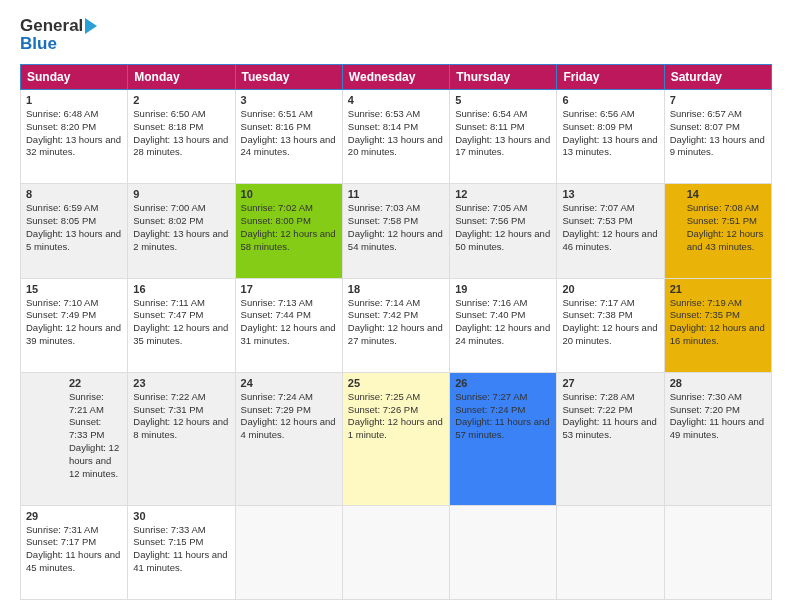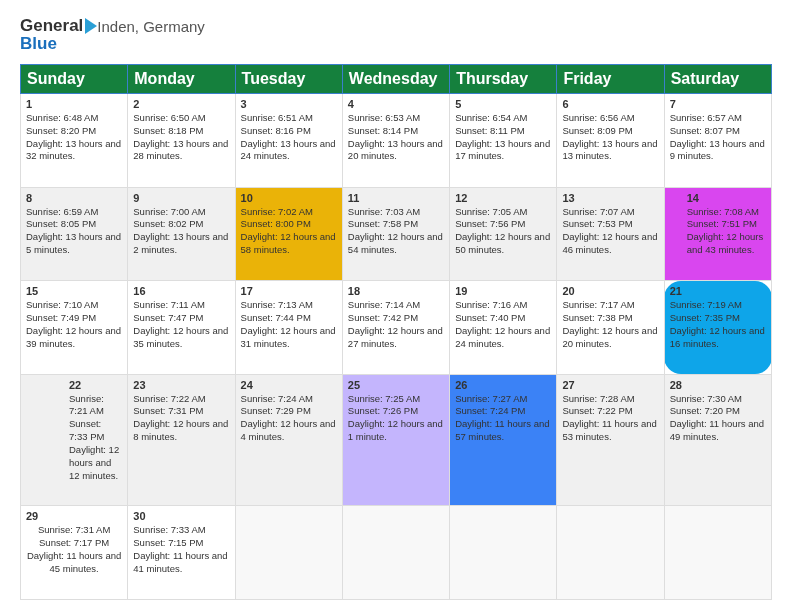--- a/index.html
+++ b/index.html
@@ -48,23 +48,23 @@
     .month-title { font-size: 32px; font-weight: bold; color: #333; }
     .location { font-size: 15px; color: #555; margin-top: 2px; }
     .calendar {
       flex: 1;
       border: 1px solid #ccc;
       border-collapse: collapse;
       width: 100%;
       table-layout: fixed;
     }
     .calendar th {
-      background: #15803d;
+      background: #be185d;
       color: #fff;
-      font-size: 16px;
+      font-size: 12px;
       font-weight: bold;
       text-align: left;
       padding: 5px 6px;
       border: 1px solid #3a7fcc;
     }
     .calendar td {
       vertical-align: top;
       font-size: 9.5px;
       color: #333;
       padding: 4px 5px;
@@ -91,21 +91,20 @@
     <div class="logo">
       <div class="logo-text">
         <span class="logo-general">General</span>
         <span class="logo-arrow"></span>
       </div>
       <div style="margin-top:-2px;">
         <span class="logo-blue">Blue</span>
       </div>
     </div>
     <div class="title-block">
-      <div class="location">Inden, Germany</div>
     </div>
   </div>
 
   <table class="calendar">
     <thead>
       <tr>
       <th>Sunday</th>
           <th>Monday</th>
           <th>Tuesday</th>
           <th>Wednesday</th>
@@ -165,21 +164,21 @@
             <div class="cell-text" style="white-space: pre-line;">Sunrise: 6:59 AM
 Sunset: 8:05 PM
 Daylight: 13 hours and 5 minutes.</div>
           </td>
           <td style="background: rgb(240, 240, 240);">
             <span class="day-num">9</span>
             <div class="cell-text" style="white-space: pre-line;">Sunrise: 7:00 AM
 Sunset: 8:02 PM
 Daylight: 13 hours and 2 minutes.</div>
           </td>
-          <td style="background: #eab308;">
+          <td style="background: #84cc16;">
             <span class="day-num">10</span>
             <div class="cell-text" style="white-space: pre-line;">Sunrise: 7:02 AM
 Sunset: 8:00 PM
 Daylight: 12 hours and 58 minutes.</div>
           </td>
           <td style="background: rgb(240, 240, 240);">
             <span class="day-num">11</span>
             <div class="cell-text" style="white-space: pre-line;">Sunrise: 7:03 AM
 Sunset: 7:58 PM
 Daylight: 12 hours and 54 minutes.</div>
@@ -189,21 +188,21 @@
             <div class="cell-text" style="white-space: pre-line;">Sunrise: 7:05 AM
 Sunset: 7:56 PM
 Daylight: 12 hours and 50 minutes.</div>
           </td>
           <td style="background: rgb(240, 240, 240);">
             <span class="day-num">13</span>
             <div class="cell-text" style="white-space: pre-line;">Sunrise: 7:07 AM
 Sunset: 7:53 PM
 Daylight: 12 hours and 46 minutes.</div>
           </td>
-          <td style="background: #d946ef; padding-left: 22px;">
+          <td style="background: #eab308; padding-left: 22px;">
             <span class="day-num">14</span>
             <div class="cell-text" style="white-space: pre-line;">Sunrise: 7:08 AM
 Sunset: 7:51 PM
 Daylight: 12 hours and 43 minutes.</div>
           </td>
         </tr>
         <tr>
           <td style="background: rgb(255, 255, 255);">
             <span class="day-num">15</span>
             <div class="cell-text" style="white-space: pre-line;">Sunrise: 7:10 AM
@@ -233,21 +232,21 @@
             <div class="cell-text" style="white-space: pre-line;">Sunrise: 7:16 AM
 Sunset: 7:40 PM
 Daylight: 12 hours and 24 minutes.</div>
           </td>
           <td style="background: rgb(255, 255, 255);">
             <span class="day-num">20</span>
             <div class="cell-text" style="white-space: pre-line;">Sunrise: 7:17 AM
 Sunset: 7:38 PM
 Daylight: 12 hours and 20 minutes.</div>
           </td>
-          <td style="background: #0ea5e9; border-radius: 17px;">
+          <td style="background: #eab308;">
             <span class="day-num">21</span>
             <div class="cell-text" style="white-space: pre-line;">Sunrise: 7:19 AM
 Sunset: 7:35 PM
 Daylight: 12 hours and 16 minutes.</div>
           </td>
         </tr>
         <tr>
           <td style="background: rgb(240, 240, 240); padding-left: 48px;">
             <span class="day-num">22</span>
             <div class="cell-text" style="white-space: pre-line;">Sunrise: 7:21 AM
@@ -259,21 +258,21 @@
             <div class="cell-text" style="white-space: pre-line;">Sunrise: 7:22 AM
 Sunset: 7:31 PM
 Daylight: 12 hours and 8 minutes.</div>
           </td>
           <td style="background: rgb(240, 240, 240);">
             <span class="day-num">24</span>
             <div class="cell-text" style="white-space: pre-line;">Sunrise: 7:24 AM
 Sunset: 7:29 PM
 Daylight: 12 hours and 4 minutes.</div>
           </td>
-          <td style="background: #c4b5fd;">
+          <td style="background: #fef9c3;">
             <span class="day-num">25</span>
             <div class="cell-text" style="white-space: pre-line;">Sunrise: 7:25 AM
 Sunset: 7:26 PM
 Daylight: 12 hours and 1 minute.</div>
           </td>
           <td style="background: #3b82f6;">
             <span class="day-num">26</span>
             <div class="cell-text" style="white-space: pre-line;">Sunrise: 7:27 AM
 Sunset: 7:24 PM
 Daylight: 11 hours and 57 minutes.</div>
@@ -287,21 +286,21 @@
           <td style="background: rgb(240, 240, 240);">
             <span class="day-num">28</span>
             <div class="cell-text" style="white-space: pre-line;">Sunrise: 7:30 AM
 Sunset: 7:20 PM
 Daylight: 11 hours and 49 minutes.</div>
           </td>
         </tr>
         <tr>
           <td style="background: rgb(255, 255, 255);">
             <span class="day-num">29</span>
-            <div class="cell-text" style="white-space: pre-line; text-align: center;">Sunrise: 7:31 AM
+            <div class="cell-text" style="white-space: pre-line;">Sunrise: 7:31 AM
 Sunset: 7:17 PM
 Daylight: 11 hours and 45 minutes.</div>
           </td>
           <td style="background: rgb(255, 255, 255);">
             <span class="day-num">30</span>
             <div class="cell-text" style="white-space: pre-line;">Sunrise: 7:33 AM
 Sunset: 7:15 PM
 Daylight: 11 hours and 41 minutes.</div>
           </td>
           <td class="empty" style="background: rgb(248, 248, 248);"></td>

